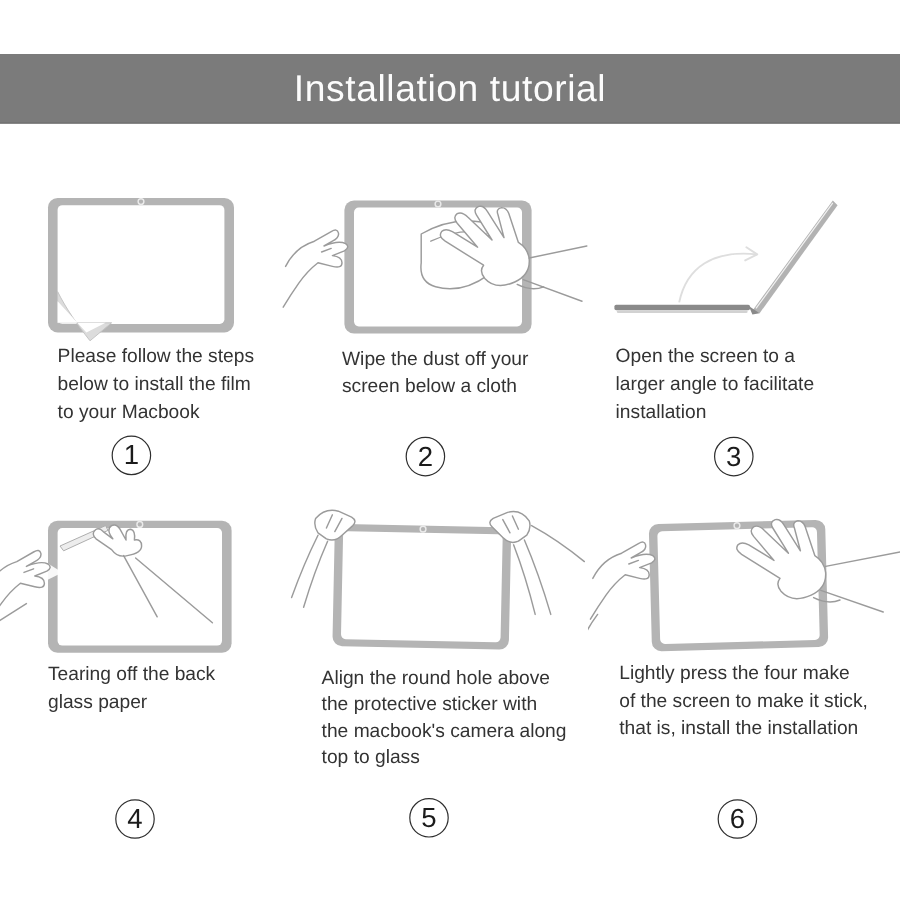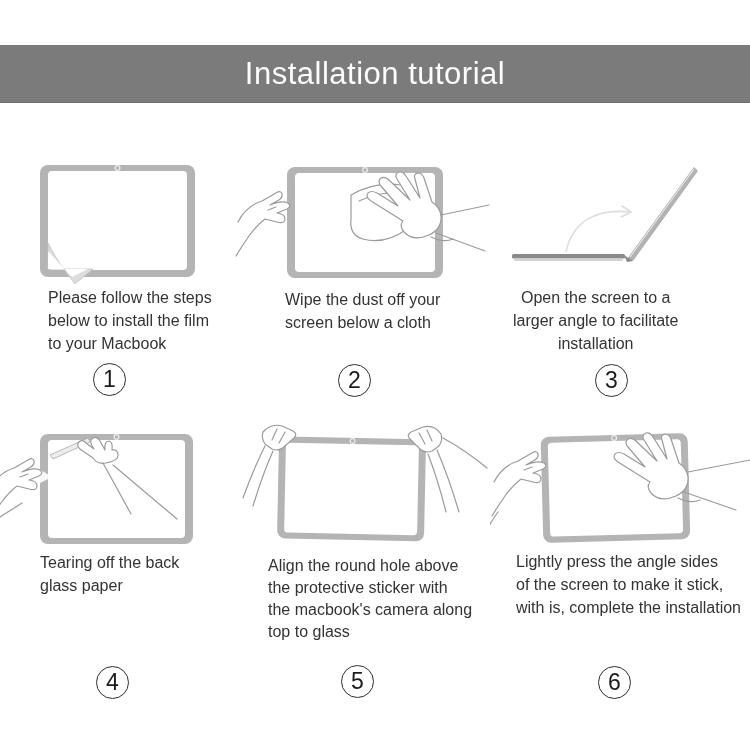--- a/index.html
+++ b/index.html
@@ -10,21 +10,21 @@
   .banner {
     position:absolute; left:0; top:45px; width:750px; height:57px;
     background:#7b7b7b; border-bottom:1px solid #6e6e6e;
     display:flex; align-items:center; justify-content:center;
   }
   .banner h1 { margin:4px; font-size:31px; font-weight:400; color:#fcfcfc; letter-spacing:0.5px; }
   .caption { position:absolute; color:#333333; font-size:16px; line-height:23px; }
   .caption div { white-space:nowrap; }
   .cap1 { left:48px;  top:286px; }
   .cap2 { left:285px; top:288px; }
-  .cap3 { left:513px; top:286px;text-align:center; }
+  .cap3 { left:513px; top:286px; }
   .cap4 { left:40px;  top:551px; }
   .cap5 { left:268px; top:555px; line-height:22px; }
   .cap6 { left:516px; top:550px; }
   .badge {
     position:absolute; width:33px; height:33px; box-sizing:border-box;
     border:1.5px solid #2e2e2e; border-radius:50%;
     display:flex; align-items:center; justify-content:center;
     font-size:23px; color:#1b1b1b;
   }
   .b1 { left:93px;  top:363px; }
@@ -180,23 +180,23 @@
     <div>Tearing off the back</div>
     <div>glass paper</div>
   </div>
   <div class="caption cap5">
     <div>Align the round hole above</div>
     <div>the protective sticker with</div>
     <div>the macbook's camera along</div>
     <div>top to glass</div>
   </div>
   <div class="caption cap6">
-    <div>Lightly press the angle sides</div>
+    <div>Lightly press the four make</div>
     <div>of the screen to make it stick,</div>
-    <div>with is, complete the installation</div>
+    <div>that is, install the installation</div>
   </div>
 
   <div class="badge b1">
       <span>1</span>
     </div>
   <div class="badge b2">
       <span>2</span>
     </div>
   <div class="badge b3">
       <span>3</span>

